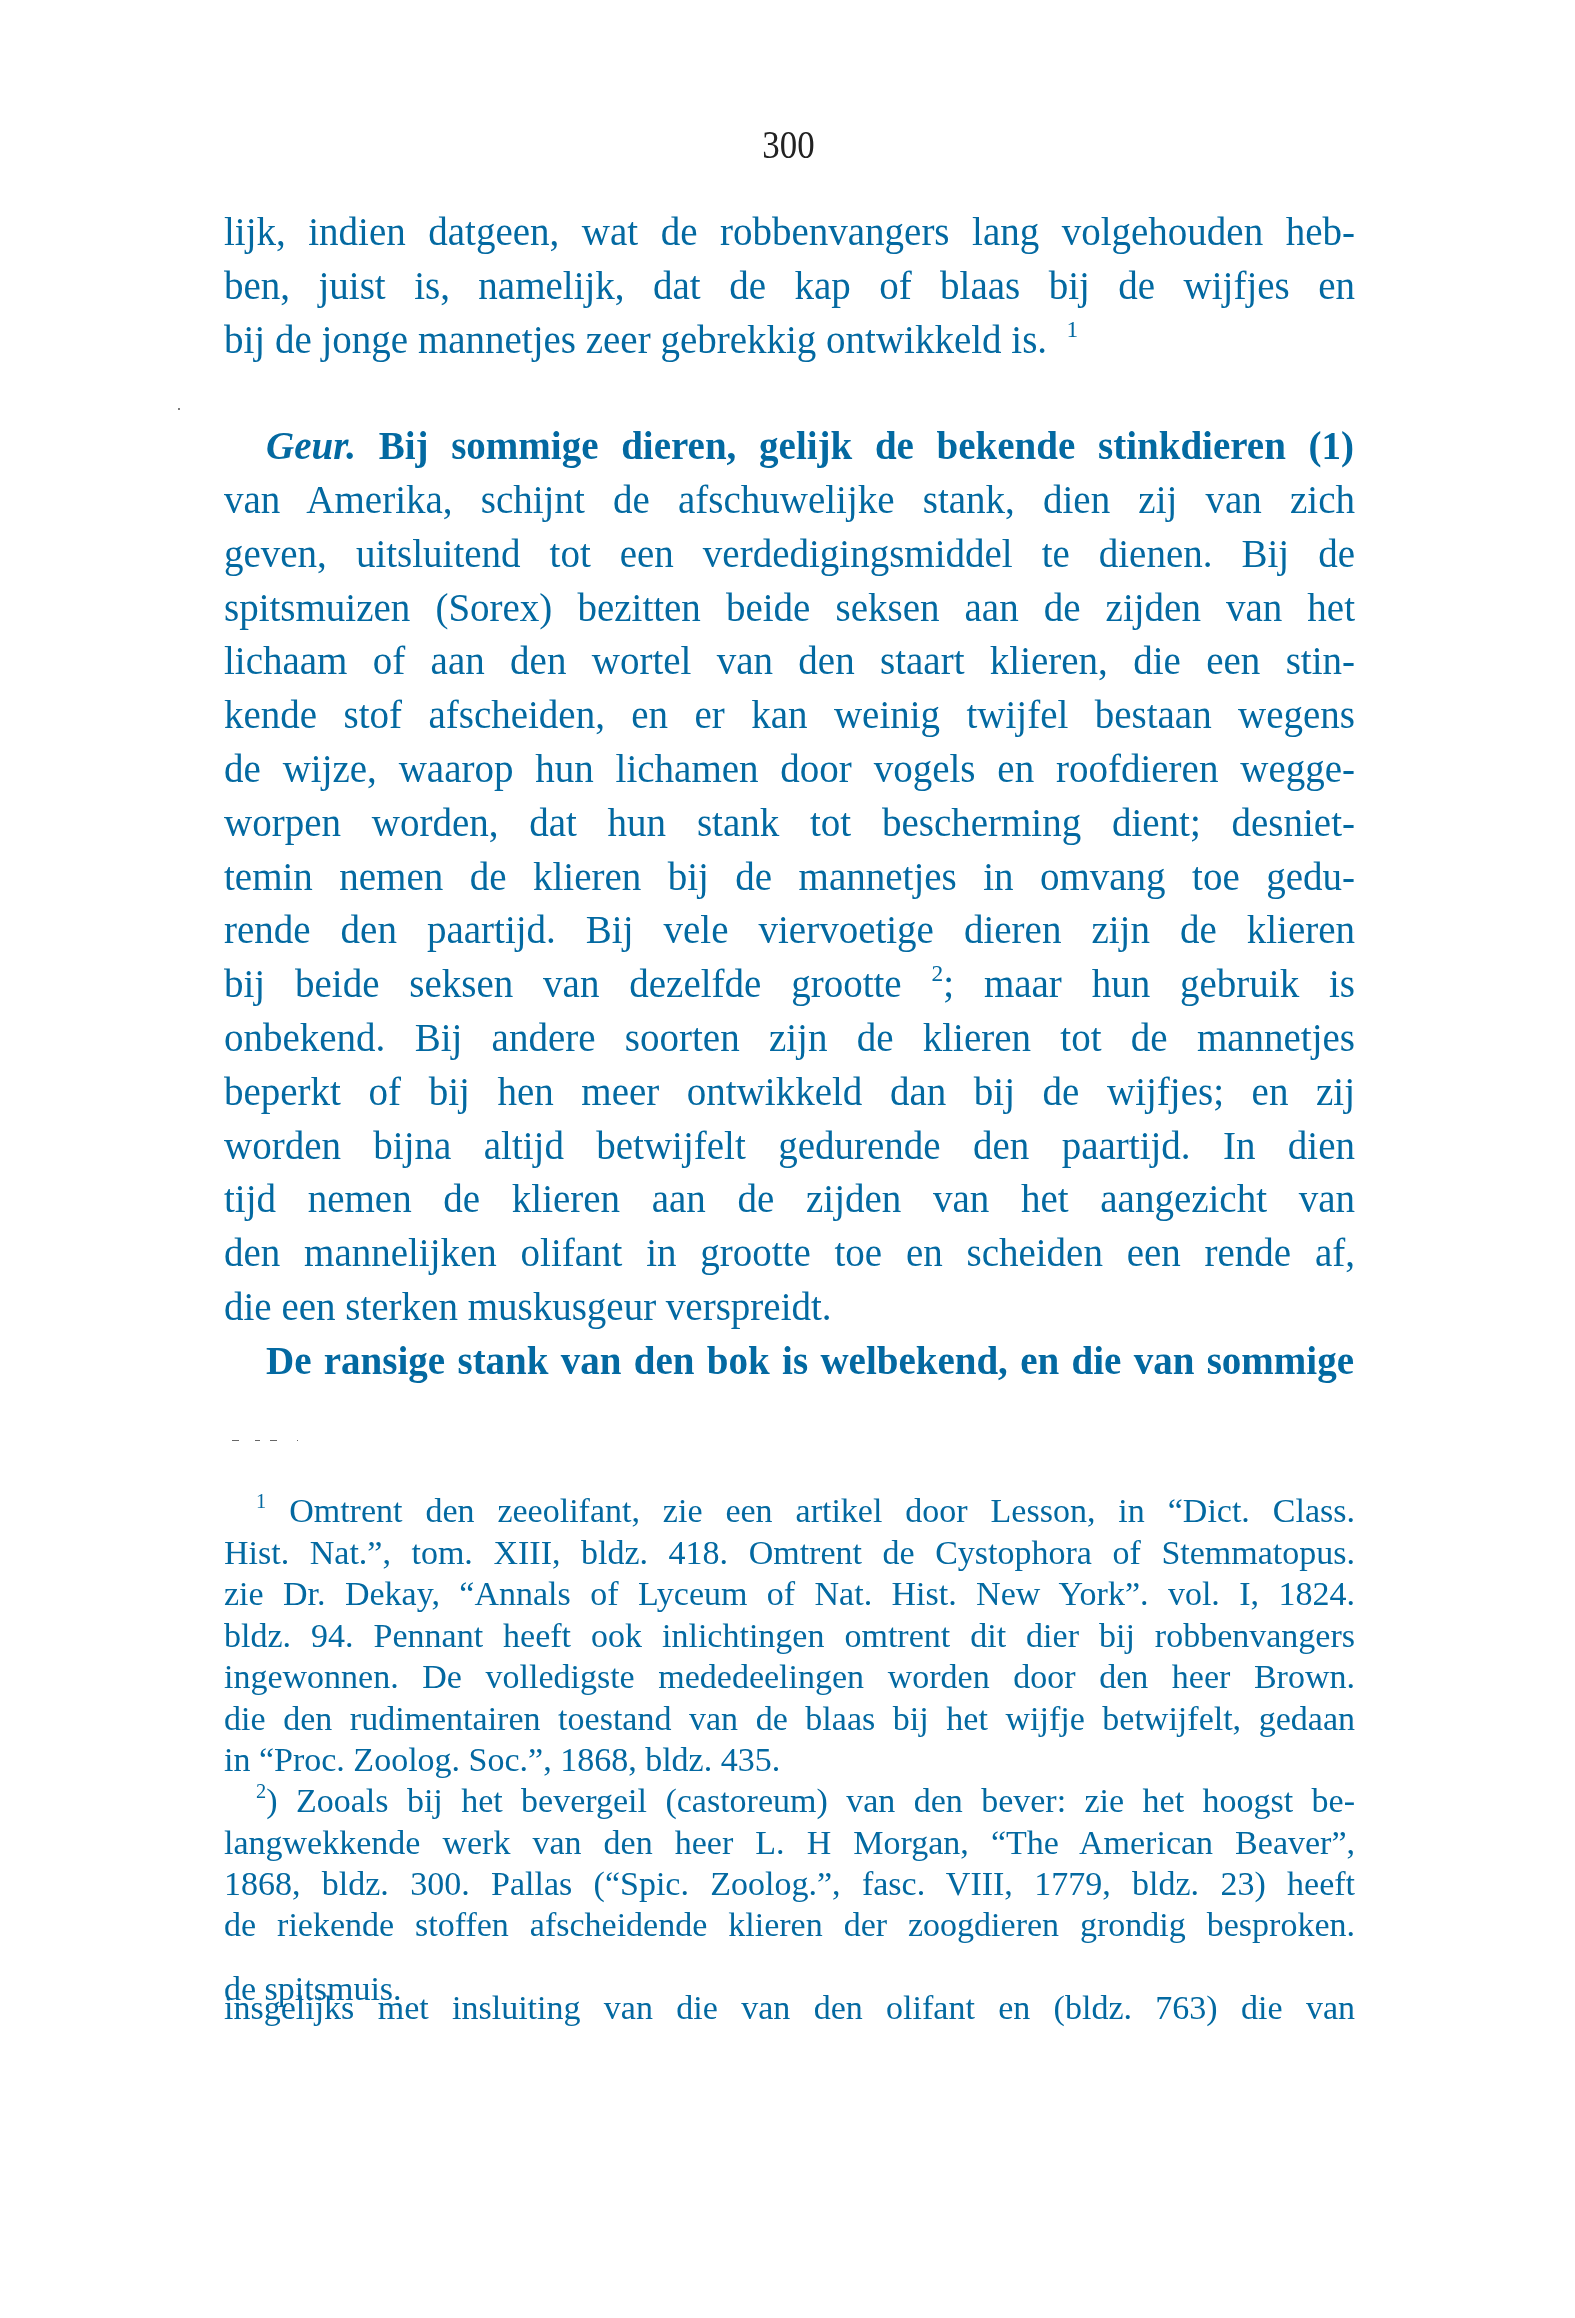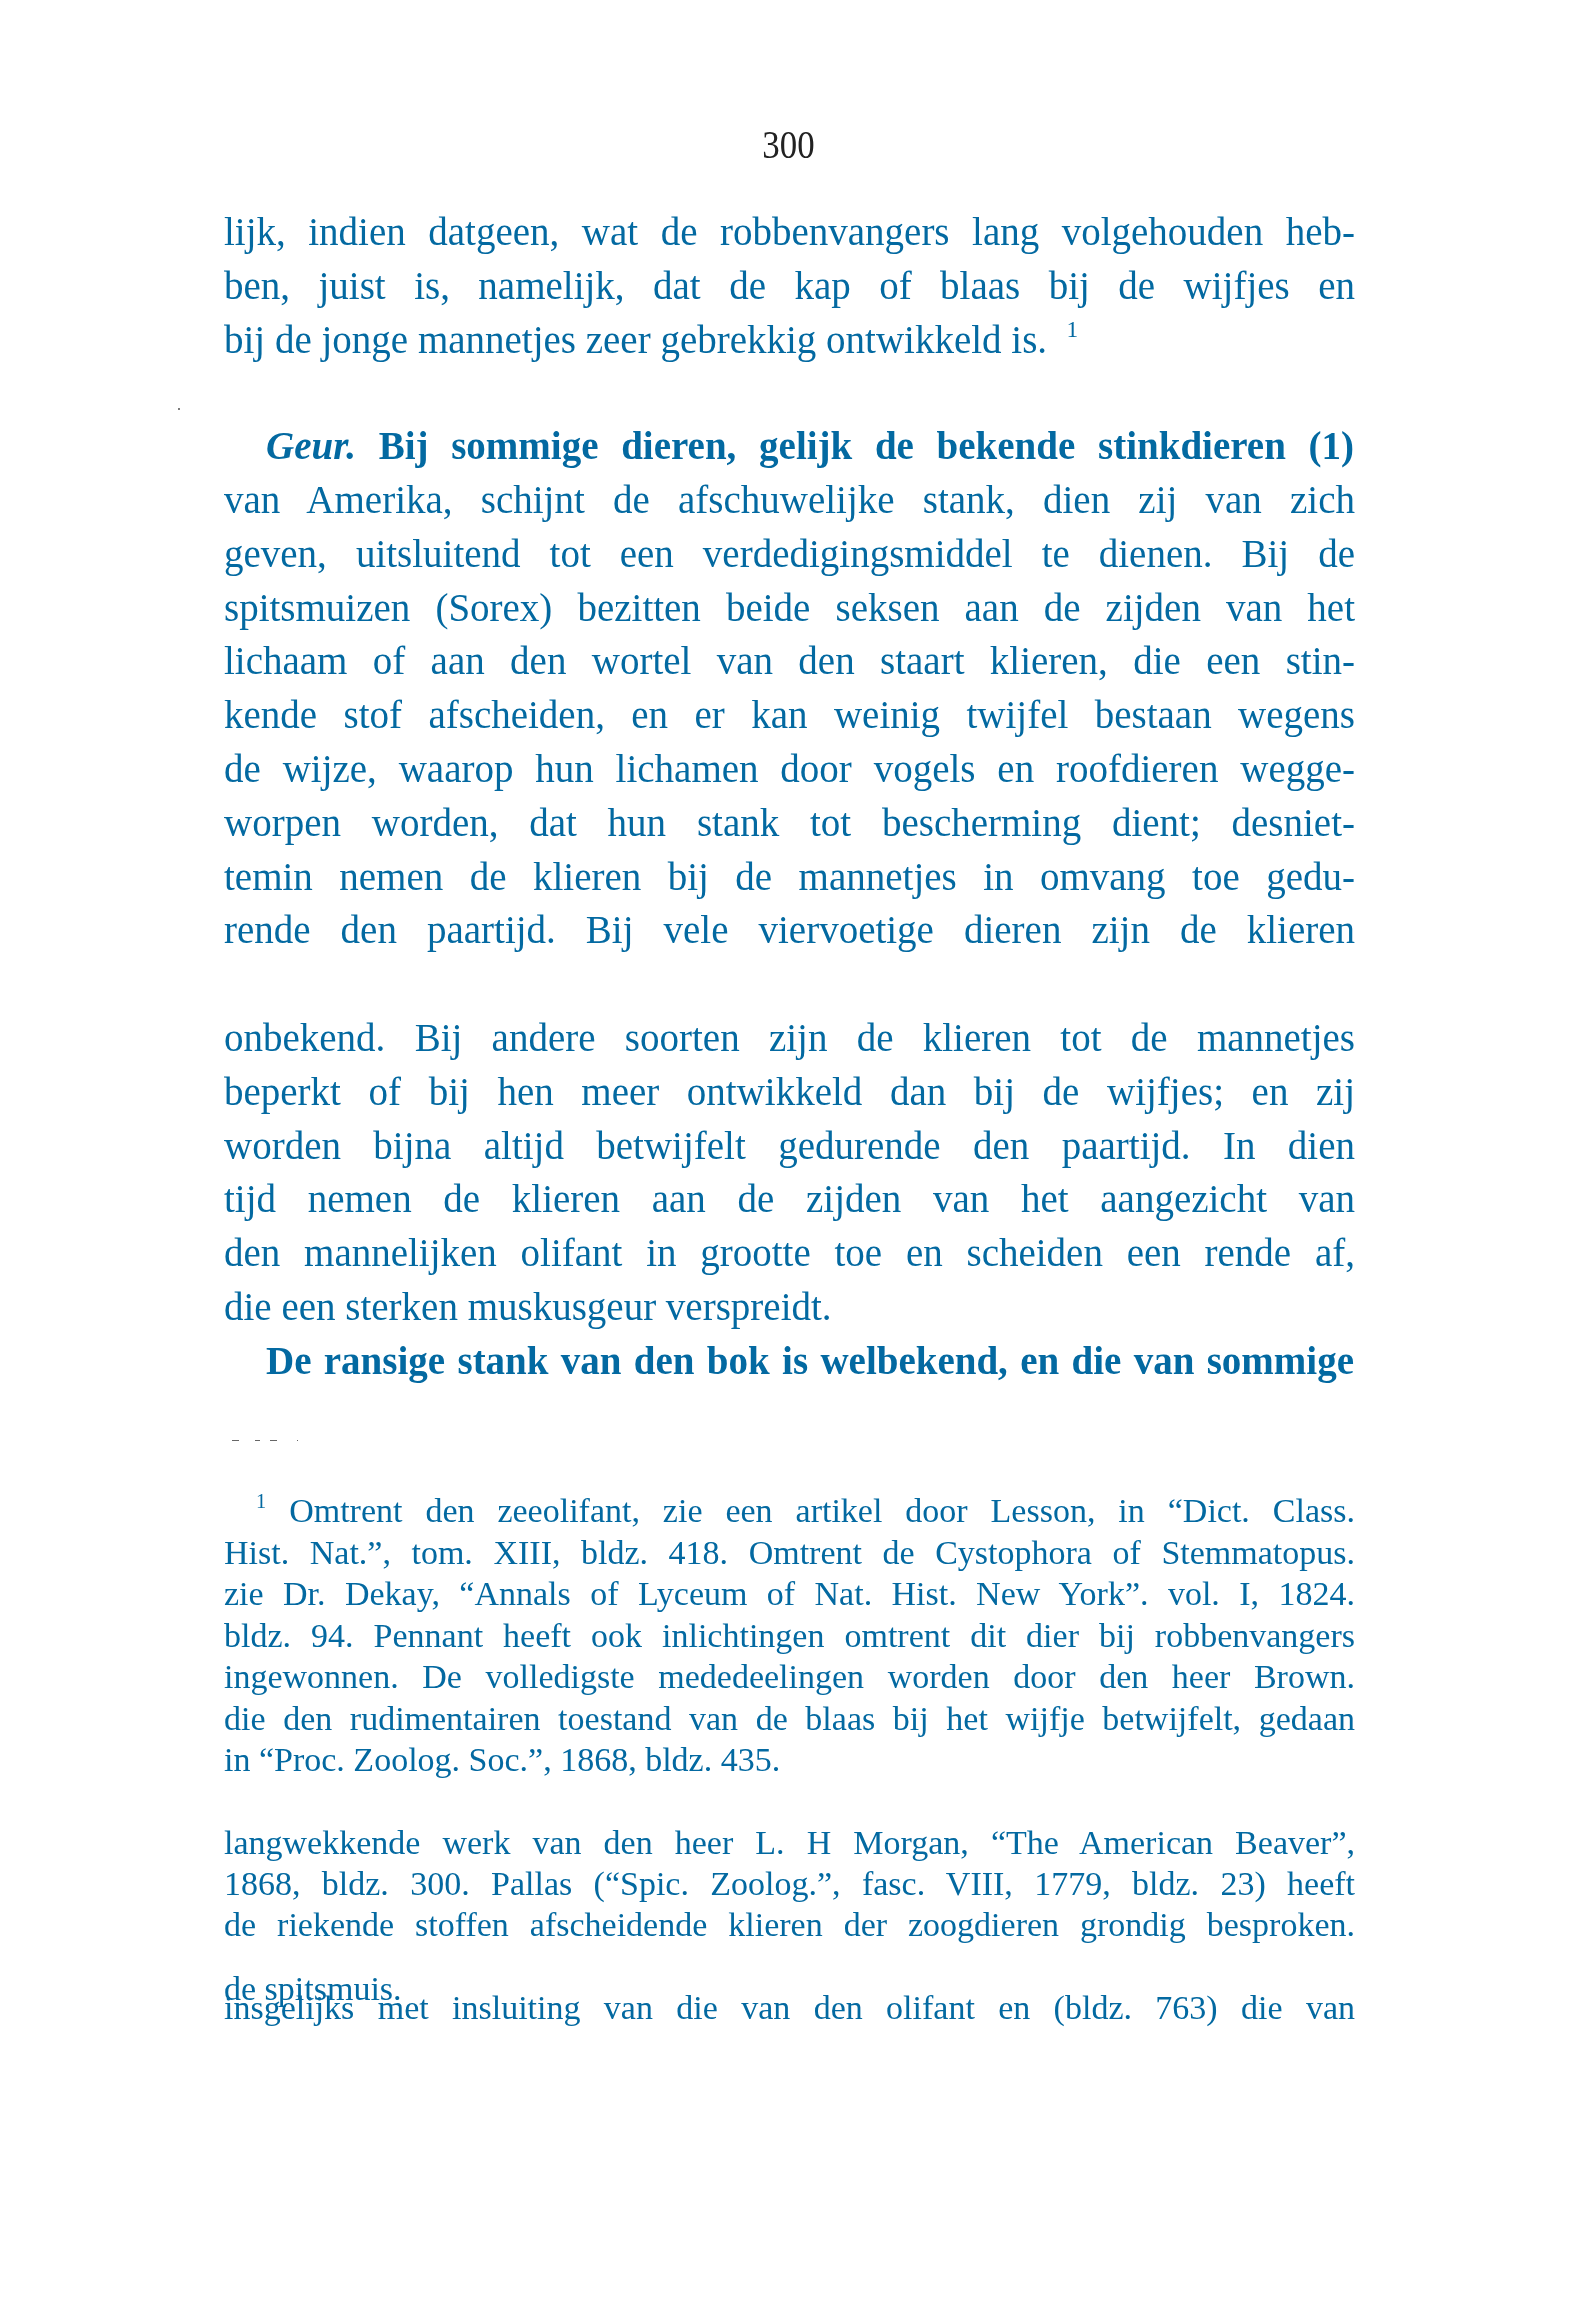--- a/index.html
+++ b/index.html
@@ -41,20 +41,21 @@
   <div class="line body-line indent" style="top:419px"><span class="it">Geur.</span><span> Bij sommige dieren, gelijk de bekende stinkdieren (1)</span></div>
   <div class="line body-line" style="top:473px">van Amerika, schijnt de afschuwelijke stank, dien zij van zich</div>
   <div class="line body-line" style="top:527px">geven, uitsluitend tot een verdedigingsmiddel te dienen. Bij de</div>
   <div class="line body-line" style="top:581px">spitsmuizen (Sorex) bezitten beide seksen aan de zijden van het</div>
   <div class="line body-line" style="top:634px">lichaam of aan den wortel van den staart klieren, die een stin-</div>
   <div class="line body-line" style="top:688px">kende stof afscheiden, en er kan weinig twijfel bestaan wegens</div>
   <div class="line body-line" style="top:742px">de wijze, waarop hun lichamen door vogels en roofdieren wegge-</div>
   <div class="line body-line" style="top:796px">worpen worden, dat hun stank tot bescherming dient; desniet-</div>
   <div class="line body-line" style="top:850px">temin nemen de klieren bij de mannetjes in omvang toe gedu-</div>
   <div class="line body-line" style="top:903px">rende den paartijd. Bij vele viervoetige dieren zijn de klieren</div>
+  <div class="line body-line" style="top:957px"><span>bij beide seksen van dezelfde grootte </span><sup>2</sup><span>; maar hun gebruik is</span></div>
   <div class="line body-line" style="top:1011px">onbekend. Bij andere soorten zijn de klieren tot de mannetjes</div>
   <div class="line body-line" style="top:1065px">beperkt of bij hen meer ontwikkeld dan bij de wijfjes; en zij</div>
   <div class="line body-line" style="top:1119px">worden bijna altijd betwijfelt gedurende den paartijd. In dien</div>
   <div class="line body-line" style="top:1172px">tijd nemen de klieren aan de zijden van het aangezicht van</div>
   <div class="line body-line" style="top:1226px">den mannelijken olifant in grootte toe en scheiden een rende af,</div>
   <div class="line body-line last" style="top:1280px">die een sterken muskusgeur verspreidt.</div>
 
   <div class="line body-line indent" style="top:1334px">De ransige stank van den bok is welbekend, en die van sommige</div>
 
   <div class="sep" style="left:232px;width:6.5px"></div>
@@ -63,20 +64,21 @@
   <div class="sep" style="left:297px;width:1.4px"></div>
 
   <div class="line fn-line indent" style="top:1490px"><sup>1</sup>&nbsp;<span>Omtrent den zeeolifant, zie een artikel door Lesson, in “Dict. Class.</span></div>
   <div class="line fn-line" style="top:1532px">Hist. Nat.”, tom. XIII, bldz. 418. Omtrent de Cystophora of Stemmatopus.</div>
   <div class="line fn-line" style="top:1573px">zie Dr. Dekay, “Annals of Lyceum of Nat. Hist. New York”. vol. I, 1824.</div>
   <div class="line fn-line" style="top:1615px">bldz. 94. Pennant heeft ook inlichtingen omtrent dit dier bij robbenvangers</div>
   <div class="line fn-line" style="top:1656px">ingewonnen. De volledigste mededeelingen worden door den heer Brown.</div>
   <div class="line fn-line" style="top:1698px">die den rudimentairen toestand van de blaas bij het wijfje betwijfelt, gedaan</div>
   <div class="line fn-line last" style="top:1739px">in “Proc. Zoolog. Soc.”, 1868, bldz. 435.</div>
 
+  <div class="line fn-line indent" style="top:1780px"><sup>2</sup><span>) Zooals bij het bevergeil (castoreum) van den bever: zie het hoogst be-</span></div>
   <div class="line fn-line" style="top:1822px">langwekkende werk van den heer L. H Morgan, “The American Beaver”,</div>
   <div class="line fn-line" style="top:1863px">1868, bldz. 300. Pallas (“Spic. Zoolog.”, fasc. VIII, 1779, bldz. 23) heeft</div>
   <div class="line fn-line" style="top:1904px">de riekende stoffen afscheidende klieren der zoogdieren grondig besproken.</div>
   <div class="line fn-line" style="top:1987px">insgelijks met insluiting van die van den olifant en (bldz. 763) die van</div>
   <div class="line fn-line last" style="top:1968px">de spitsmuis.</div>
 
   <div class="speck" style="left:178px;top:408px"></div>
 
 </div>
 

